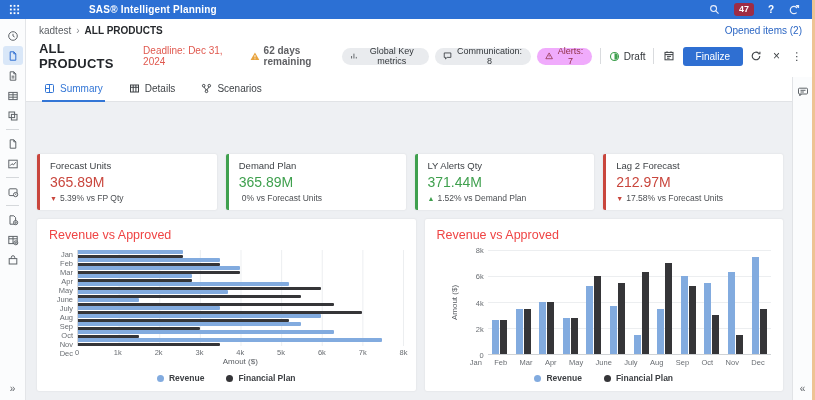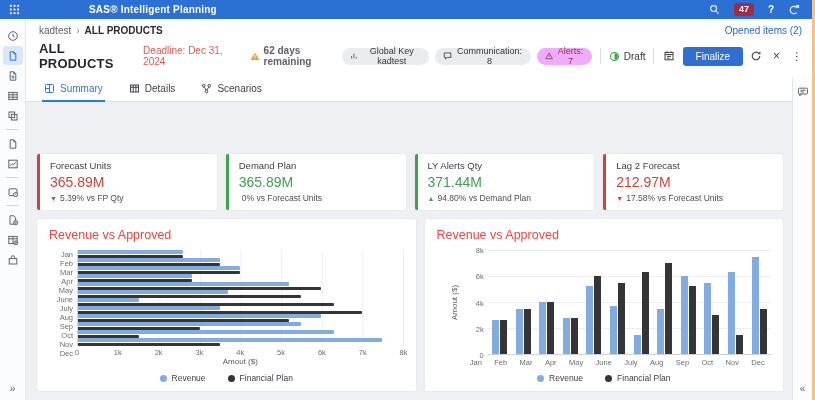--- a/index.html
+++ b/index.html
@@ -94,21 +94,21 @@
   .vylab span { transform: rotate(-90deg); font-size: 8px; color: #5a5e63; white-space: nowrap; }
   .vticks { flex: 0 0 16px; position: relative; font-size: 7.5px; color: #6a6e73; }
   .vticks span { position: absolute; right: 4px; transform: translateY(-50%); }
   .vplot { flex: 1; display: flex; align-items: flex-end; justify-content: space-around; border-bottom: 1px solid #cfd2d5;
            background: linear-gradient(to bottom, #eceef0 1px, transparent 1px) 0 0 / 100% 25%; }
   .vgroup { height: 100%; display: flex; align-items: flex-end; gap: 1px; }
   .vbar { width: 7px; }
   .vxlabels { display: flex; justify-content: space-around; margin-left: 27px; font-size: 7.5px; color: #6a6e73; padding-top: 3px; height: 13px; }
 
   .legend { display: flex; justify-content: center; gap: 22px; padding: 5px 0 3px; }
-  .legend-item { display: flex; align-items: center; gap: 5px; font-size: 8.5px; font-weight: normal; color: #3c3f43; cursor: pointer; justify-content: flex-end; }
+  .legend-item { display: flex; align-items: center; gap: 5px; font-size: 8.5px; font-weight: bold; color: #3c3f43; cursor: pointer; justify-content: flex-end; }
   .dot { width: 7px; height: 7px; border-radius: 50%; display: inline-block; }
 
   
   .rstrip { flex: 0 0 20px; border-left: 1px solid #e1e3e6; background: #fbfcfd; display: flex; flex-direction: column; align-items: center; padding: 9px 0 6px; }
   .rstrip-collapse { margin-top: auto; font-size: 10px; color: #5a5e63; cursor: pointer; }
 
   svg { display: block; }
 </style>
 </head>
 <body>
@@ -245,21 +245,21 @@
               <path d="M6 4.3v2.8" stroke="#fff" stroke-width="1.1"></path>
               <circle cx="6" cy="8.7" r=".65" fill="#fff"></circle>
           </svg>
           <span>62 days remaining</span>
         </span>
         <span class="header-actions">
           <button class="pill">
             <svg width="10" height="10" viewBox="0 0 11 11" fill="none" stroke="#33373b">
                 <path d="M2.2 9V5.5M5.5 9V2.2M8.8 9V6.8"></path>
               </svg>
-            <span>Global Key kadtest</span>
+            <span>Global Key metrics</span>
           </button>
           <button class="pill">
             <svg width="10" height="10" viewBox="0 0 11 11" fill="none" stroke="#33373b">
                 <path d="M1.5 1.8h8v5.4H5l-2 1.9V7.2H1.5z"></path>
               </svg>
             <span>Communication: 8</span>
           </button>
           <button class="pill alert">
             <svg width="10" height="10" viewBox="0 0 11 11" fill="none" stroke="#8f3045">
                 <path d="M5.5 1.4l4.4 7.7H1.1z"></path>
@@ -340,21 +340,21 @@
                 <div class="kpi-delta">
                   <span class="tri"></span>
                   <span>0% vs Forecast Units</span>
                 </div>
               </div>
               <div class="kpi-card pos">
                 <div class="kpi-title">LY Alerts Qty</div>
                 <div class="kpi-value val-green">371.44M</div>
                 <div class="kpi-delta">
                   <span class="tri green">▲</span>
-                  <span>94.80% vs Demand Plan</span>
+                  <span>1.52% vs Demand Plan</span>
                 </div>
               </div>
               <div class="kpi-card neg">
                 <div class="kpi-title">Lag 2 Forecast</div>
                 <div class="kpi-value val-red">212.97M</div>
                 <div class="kpi-delta">
                   <span class="tri red">▼</span>
                   <span>17.58% vs Forecast Units</span>
                 </div>
               </div>

